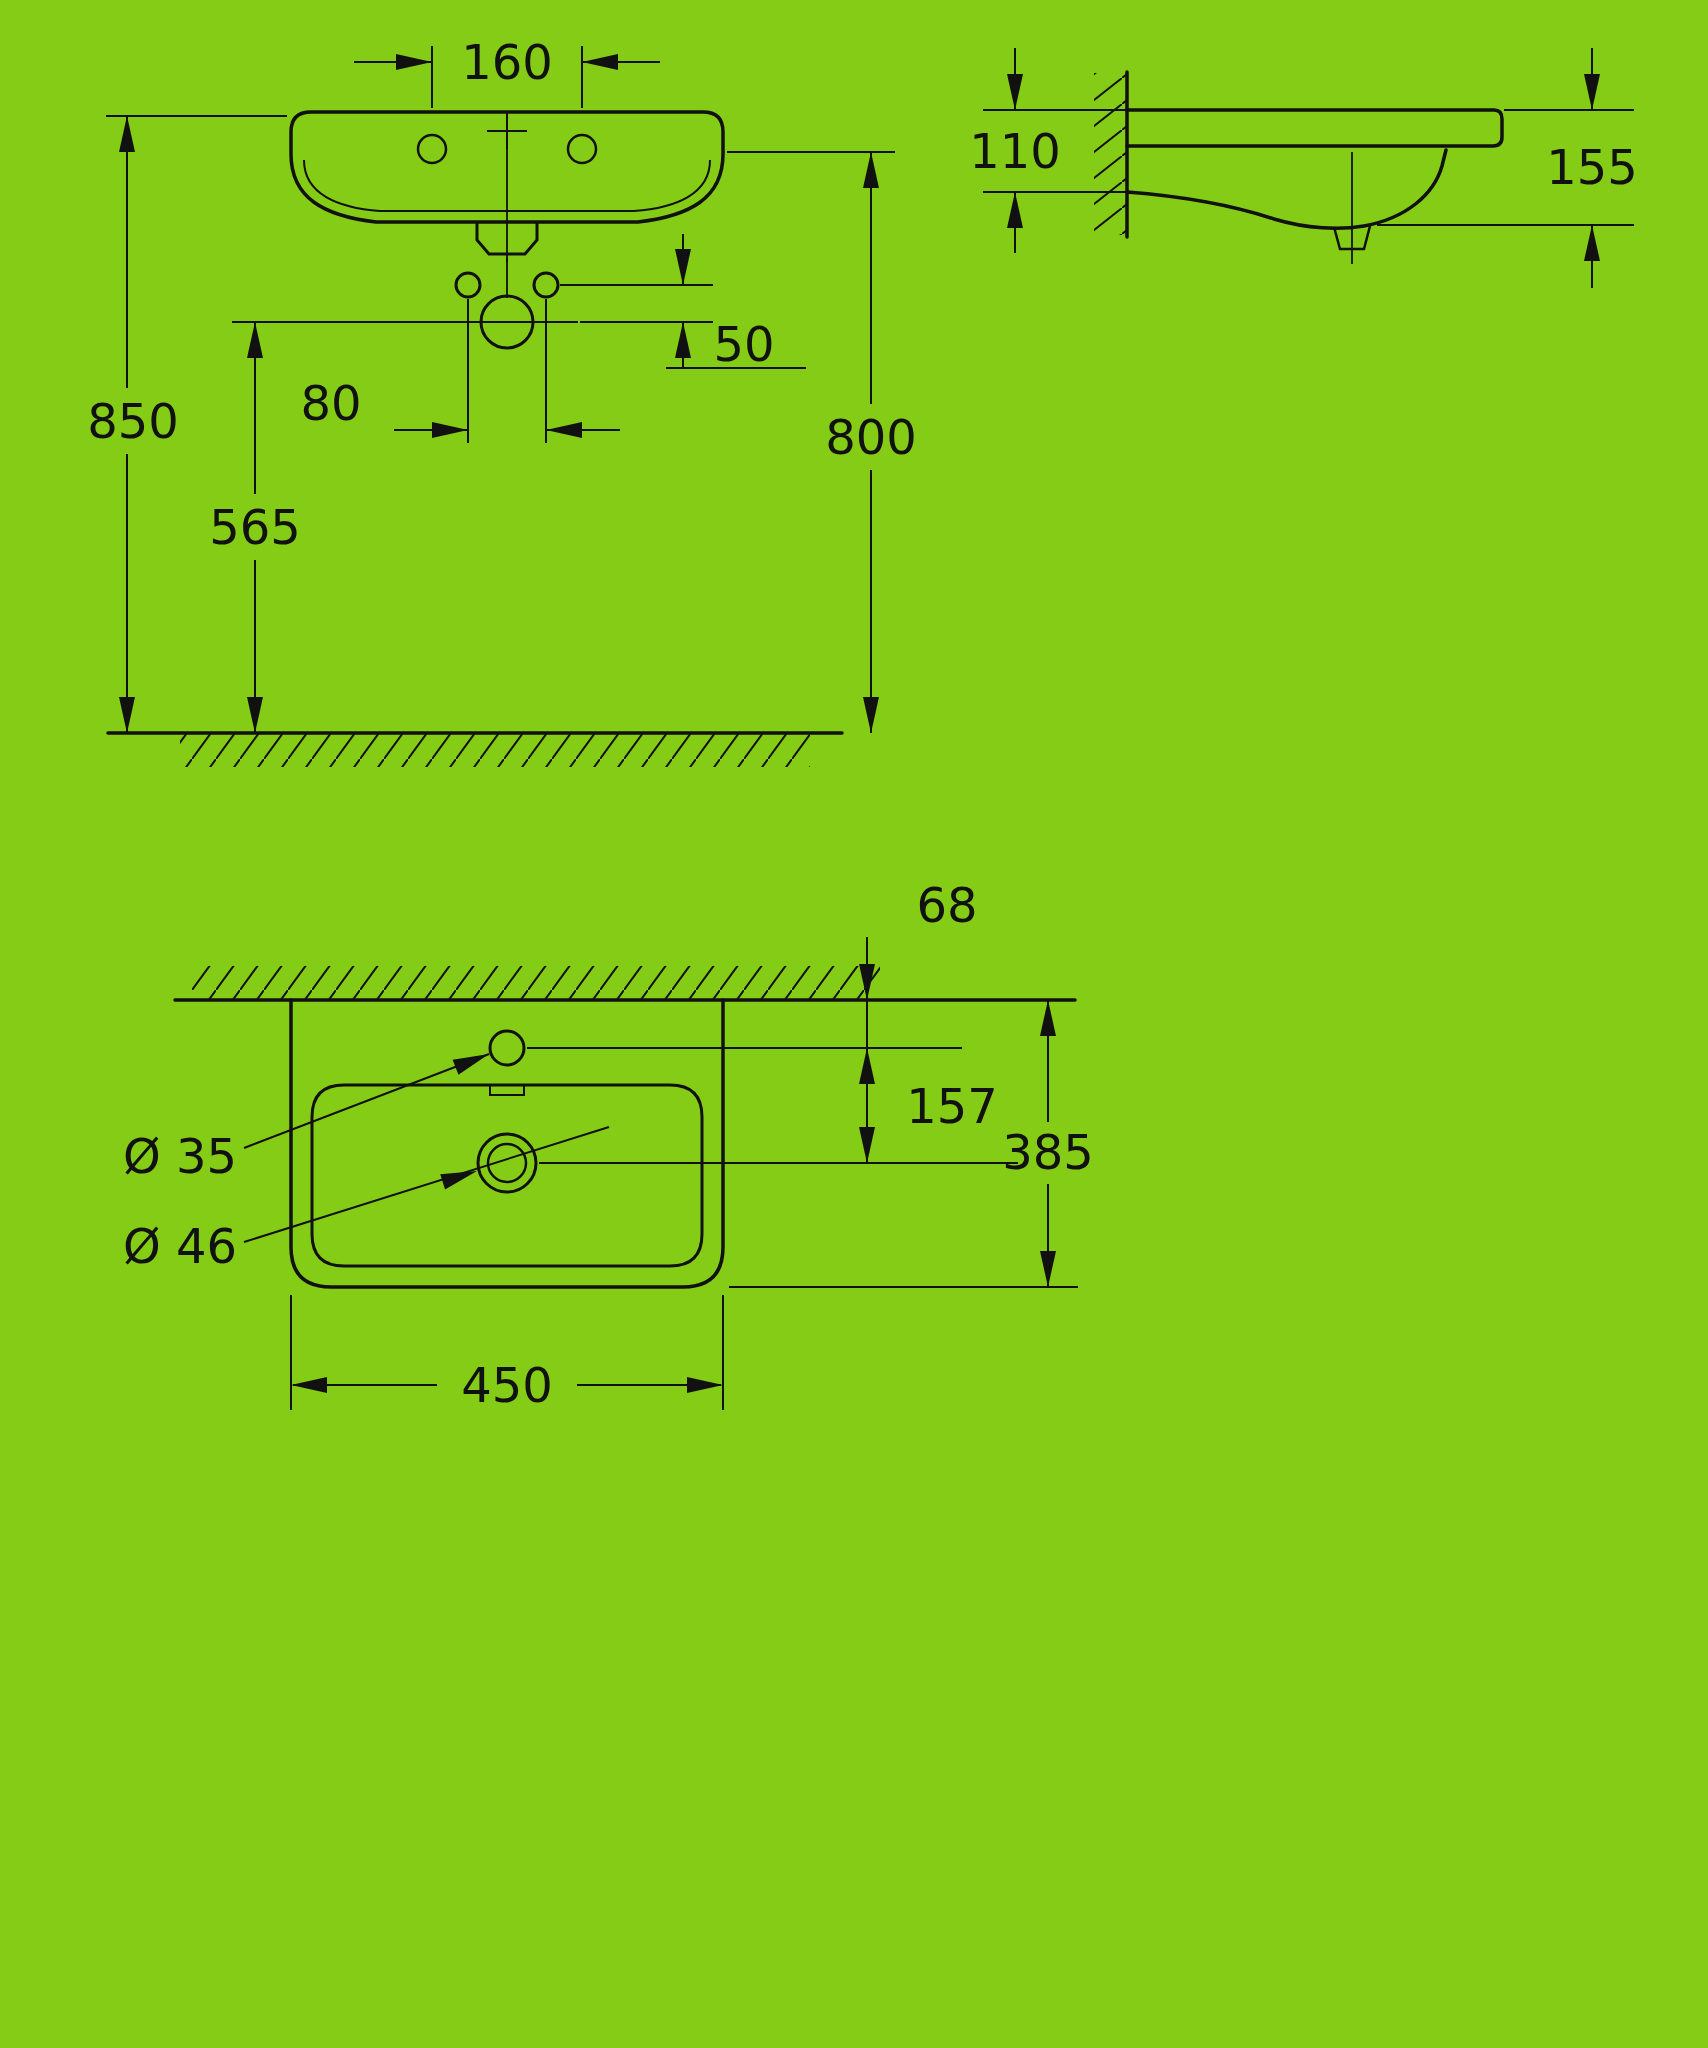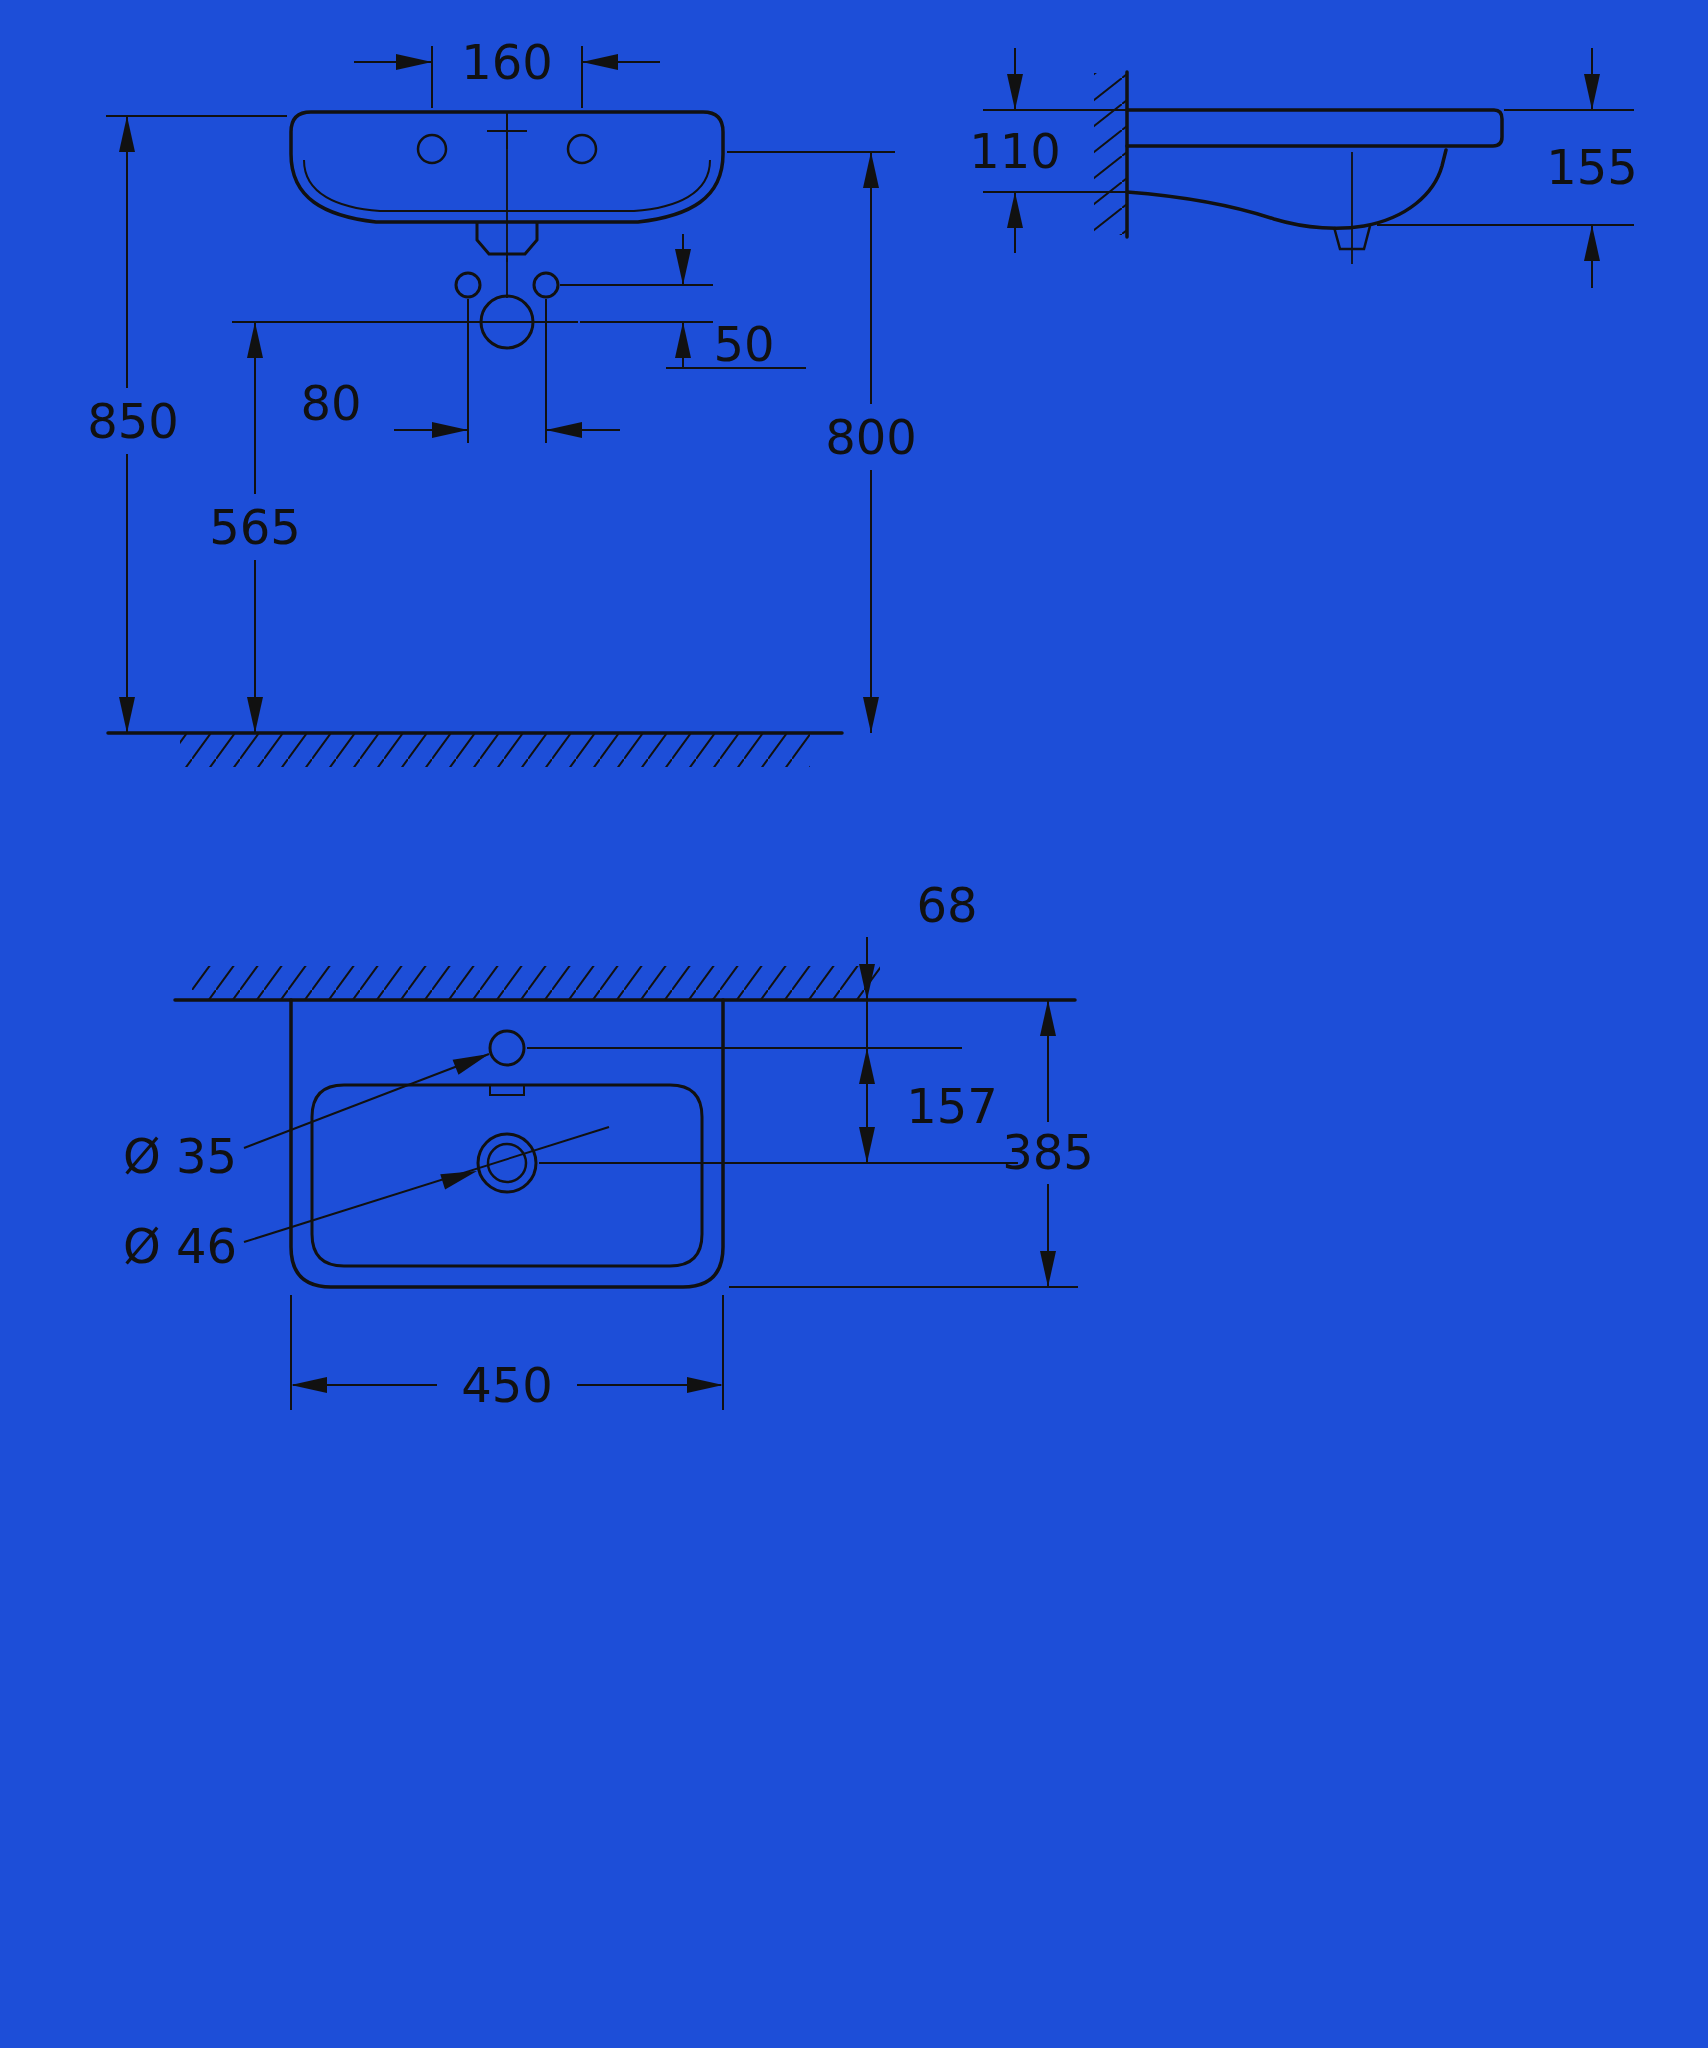--- a/index.html
+++ b/index.html
@@ -4,21 +4,21 @@
 <style>
   html, body {
     margin: 0;
     padding: 0;
     background: #ffffff;
     font-family: "DejaVu Sans", "Liberation Sans", sans-serif;
   }
   .sheet {
     width: 1708px;
     height: 2048px;
-    background: #1d4ed8;
+    background: #84cc16;
     position: relative;
   }
   svg { display: block; }
   .outline  { stroke: #111111; stroke-width: 3.5; fill: none; stroke-linecap: round; }
   .detail   { stroke: #111111; stroke-width: 3;   fill: none; }
   .detail2  { stroke: #111111; stroke-width: 2.5; fill: none; }
   .dim      { stroke: #111111; stroke-width: 2;   fill: none; }
   .thin     { stroke: #111111; stroke-width: 1.8; fill: none; }
   .hatchln  { stroke: #111111; stroke-width: 2;   fill: none; }
   .arrow    { fill: #111111; stroke: none; }

